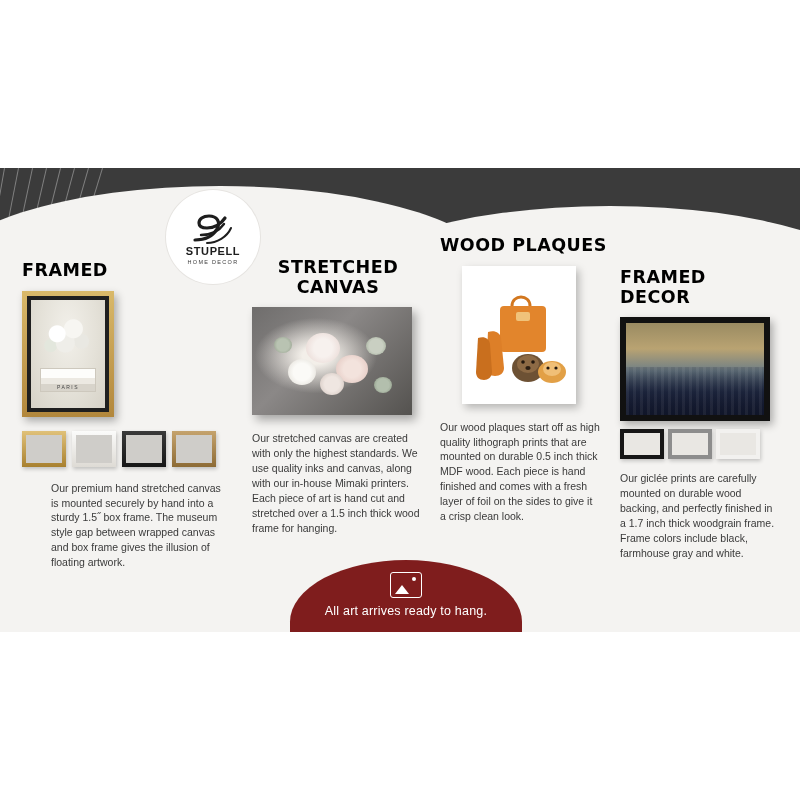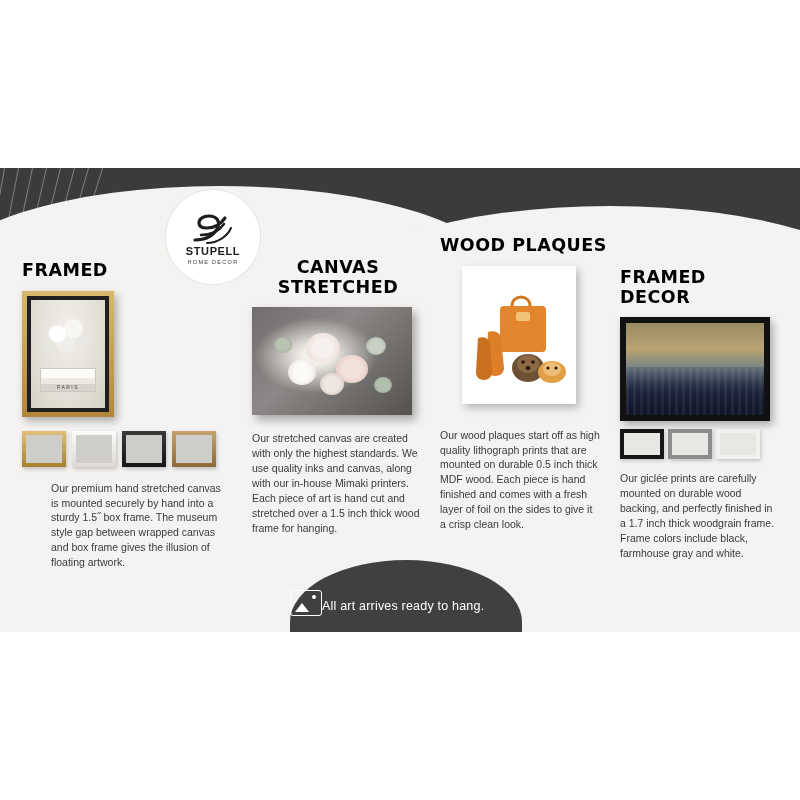--- a/index.html
+++ b/index.html
@@ -242,21 +242,21 @@
     background: #ffffff;
     box-shadow: 3px 4px 8px rgba(0,0,0,0.25);
     position: relative;
     overflow: hidden;
   }
   .plaque-art {
     position: absolute;
     inset: 6px;
     background: #ffffff;
   }
-  #col3 .col-body { margin-top: 24px; width: 160px; }
+  #col3 .col-body { margin-top: 16px; width: 160px; }
 
   
   #col4 { left: 620px; top: 100px; width: 162px; }
   #col4 .col-title { font-size: 17.5px; }
   .giclee-frame {
     margin-top: 10px;
     width: 150px;
     height: 104px;
     background: #111111;
     padding: 6px;
@@ -298,24 +298,24 @@
   .fs-white { background: #f2f1ef; }
   #col4 .col-body { margin-top: 12px; width: 156px; }
 
   
   .bottom-banner {
     position: absolute;
     left: 290px;
     top: 392px;
     width: 232px;
     height: 80px;
-    background: #404040;
+    background: #7f1d1d;
     border-radius: 120px 120px 0 0 / 64px 64px 0 0;
     display: flex;
-    flex-direction: row;
+    flex-direction: column;
     align-items: center;
     justify-content: flex-start;
     padding-top: 12px;
     box-sizing: border-box;
   }
   .banner-icon {
     width: 30px;
     height: 24px;
     border: 1.5px solid #ffffff;
     border-radius: 3px;
@@ -405,22 +405,22 @@
           <div class="swatch sw-bronze">
               <div class="inner"></div>
             </div>
         </div>
       </div>
       <div class="col-body">Our premium hand stretched canvas is mounted securely by hand into a sturdy 1.5˝ box frame. The museum style gap between wrapped canvas and box frame gives the illusion of floating artwork.</div>
     </div>
 
     <div class="col" id="col2">
       <div class="col-title">
+        <div>STRETCHED</div>
         <div>CANVAS</div>
-        <div>STRETCHED</div>
       </div>
       <div class="canvas-wrap">
         <div class="canvas-face">
           <div class="fl" style="left:54px;top:26px;width:34px;height:30px;background:radial-gradient(circle,#f7f1ee 0 40%,#e6d4cf 100%);"></div>
           <div class="fl" style="left:84px;top:48px;width:32px;height:28px;background:radial-gradient(circle,#f3e3dd 0 40%,#e0c2bb 100%);"></div>
           <div class="fl" style="left:36px;top:52px;width:28px;height:26px;background:radial-gradient(circle,#fbfaf7 0 45%,#dedad2 100%);"></div>
           <div class="fl" style="left:68px;top:66px;width:24px;height:22px;background:radial-gradient(circle,#efe6e1 0 45%,#cfc2bb 100%);"></div>
           <div class="fl" style="left:114px;top:30px;width:20px;height:18px;background:radial-gradient(circle,#c9cfc2 0 50%,#9aa792 100%);"></div>
           <div class="fl" style="left:22px;top:30px;width:18px;height:16px;background:radial-gradient(circle,#b9c3b2 0 50%,#8b9783 100%);"></div>
           <div class="fl" style="left:122px;top:70px;width:18px;height:16px;background:radial-gradient(circle,#b3bfad 0 50%,#879480 100%);"></div>

